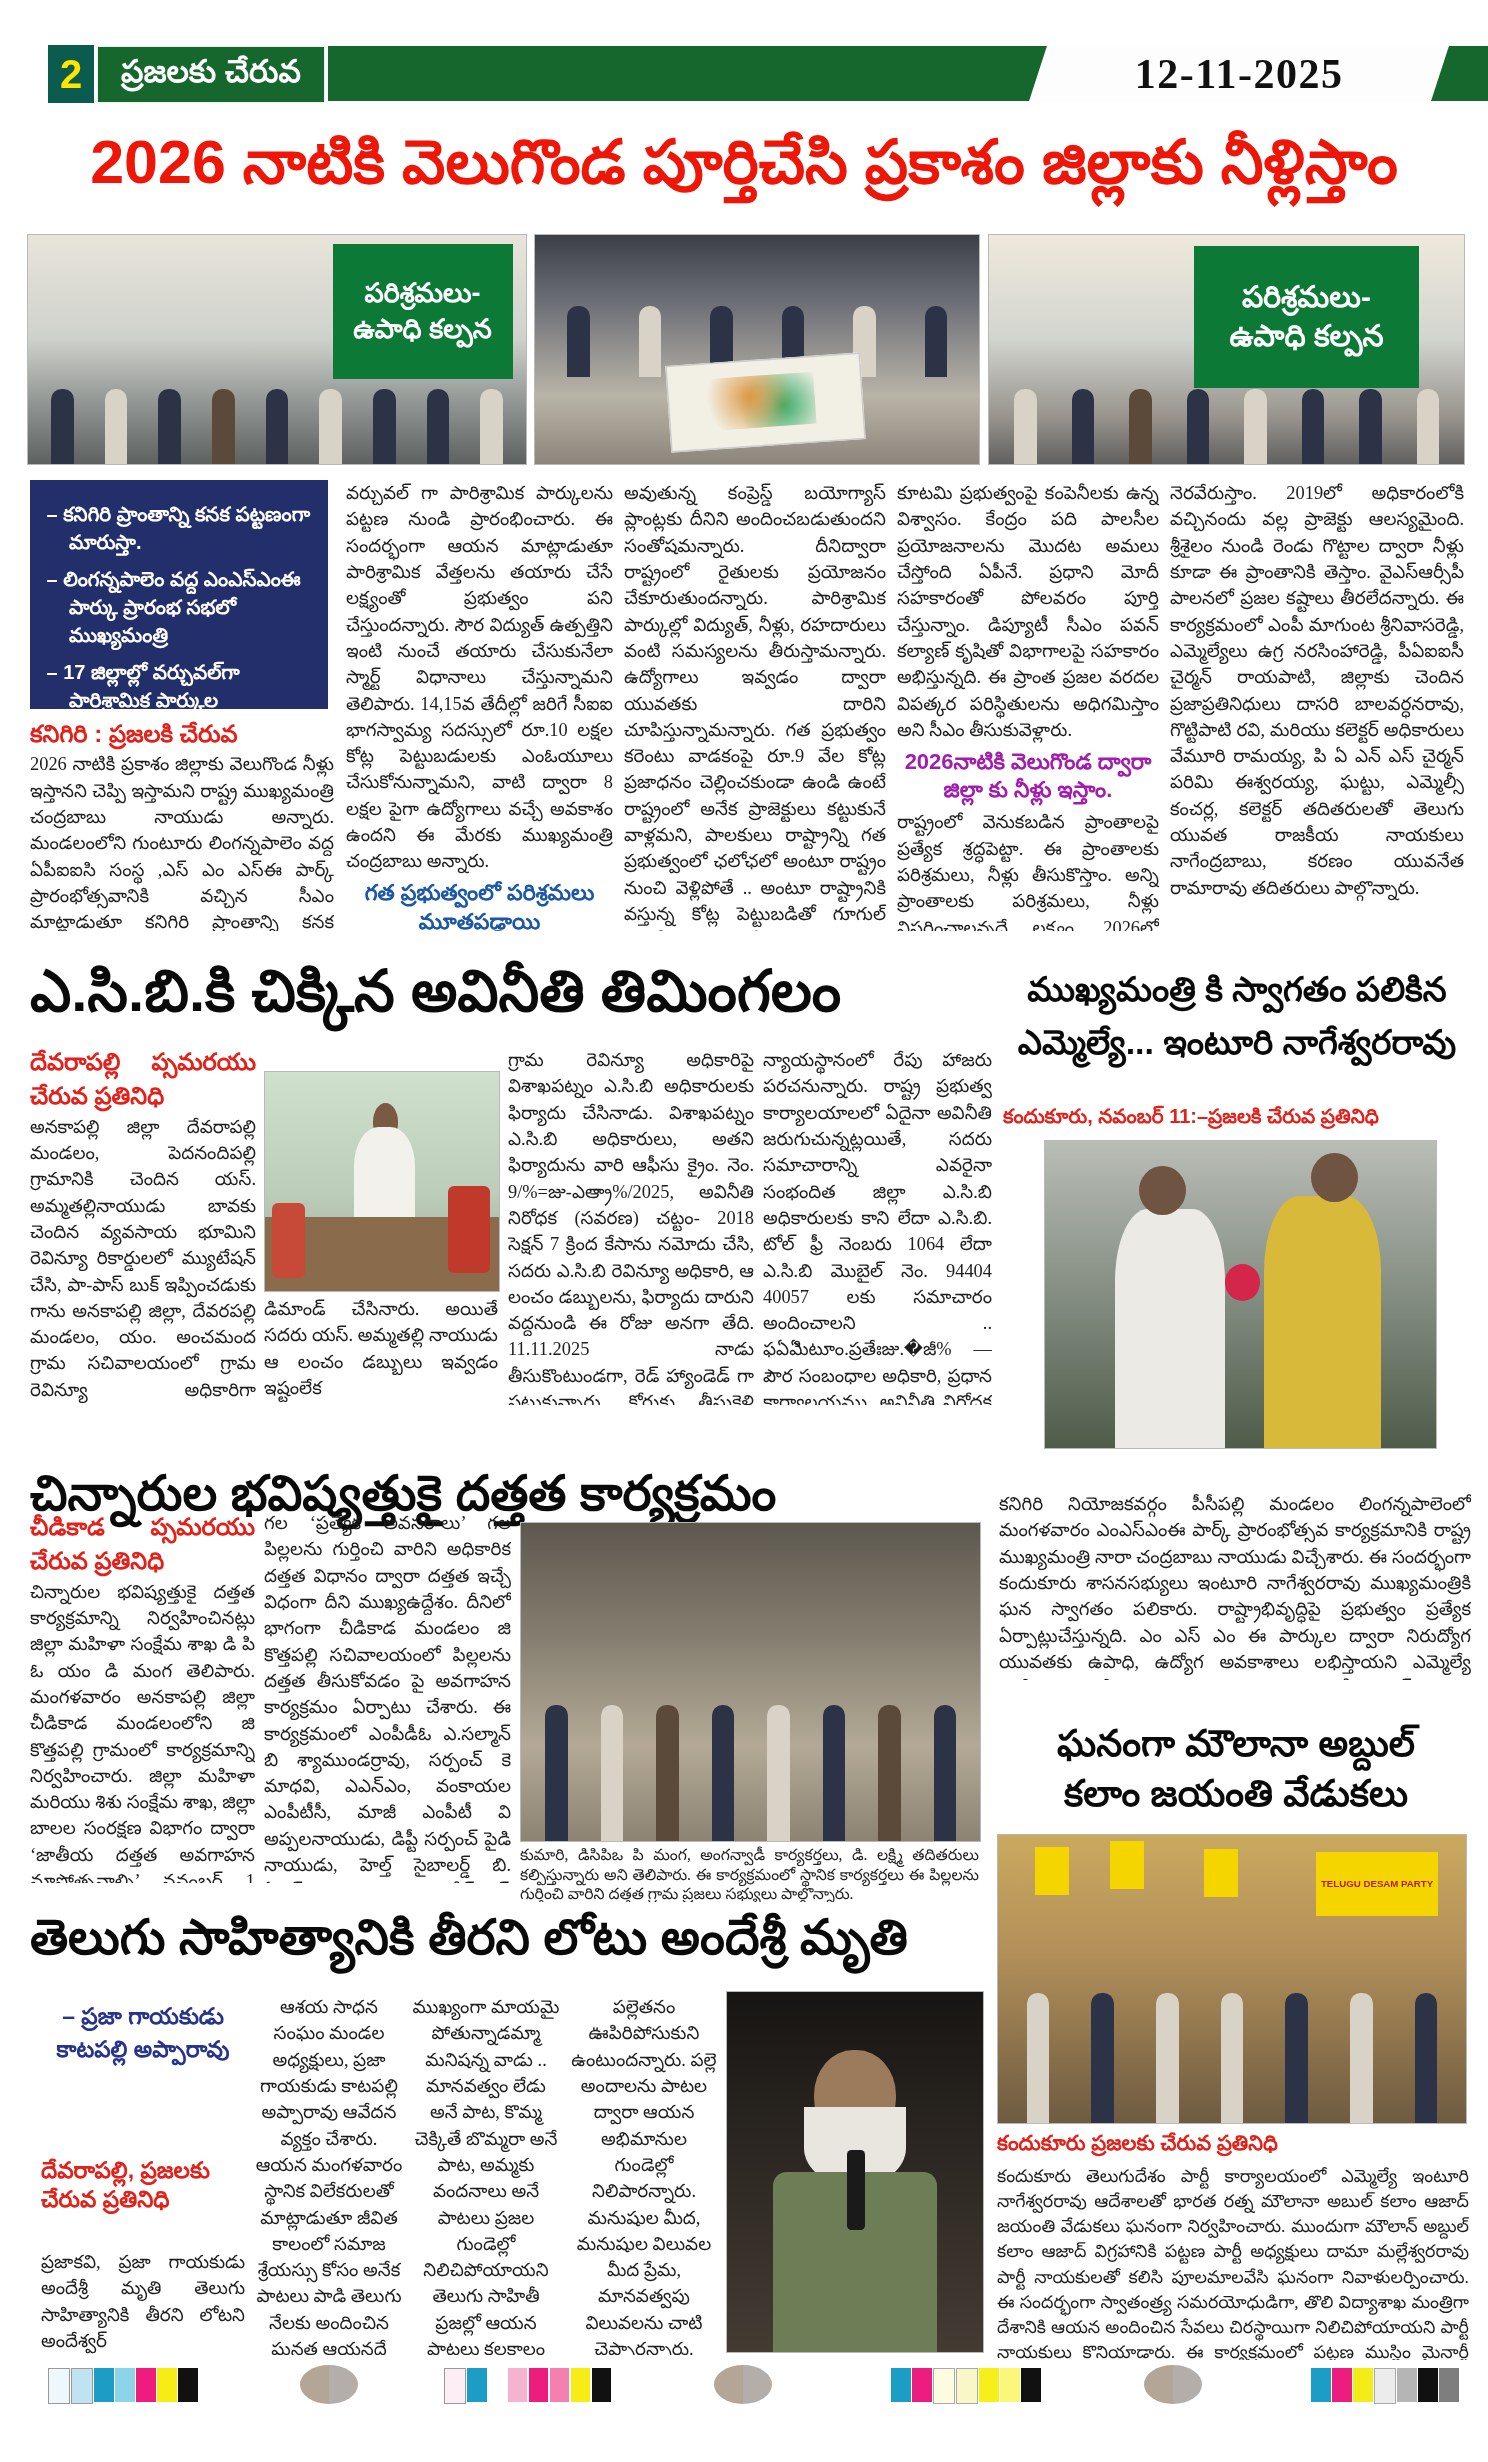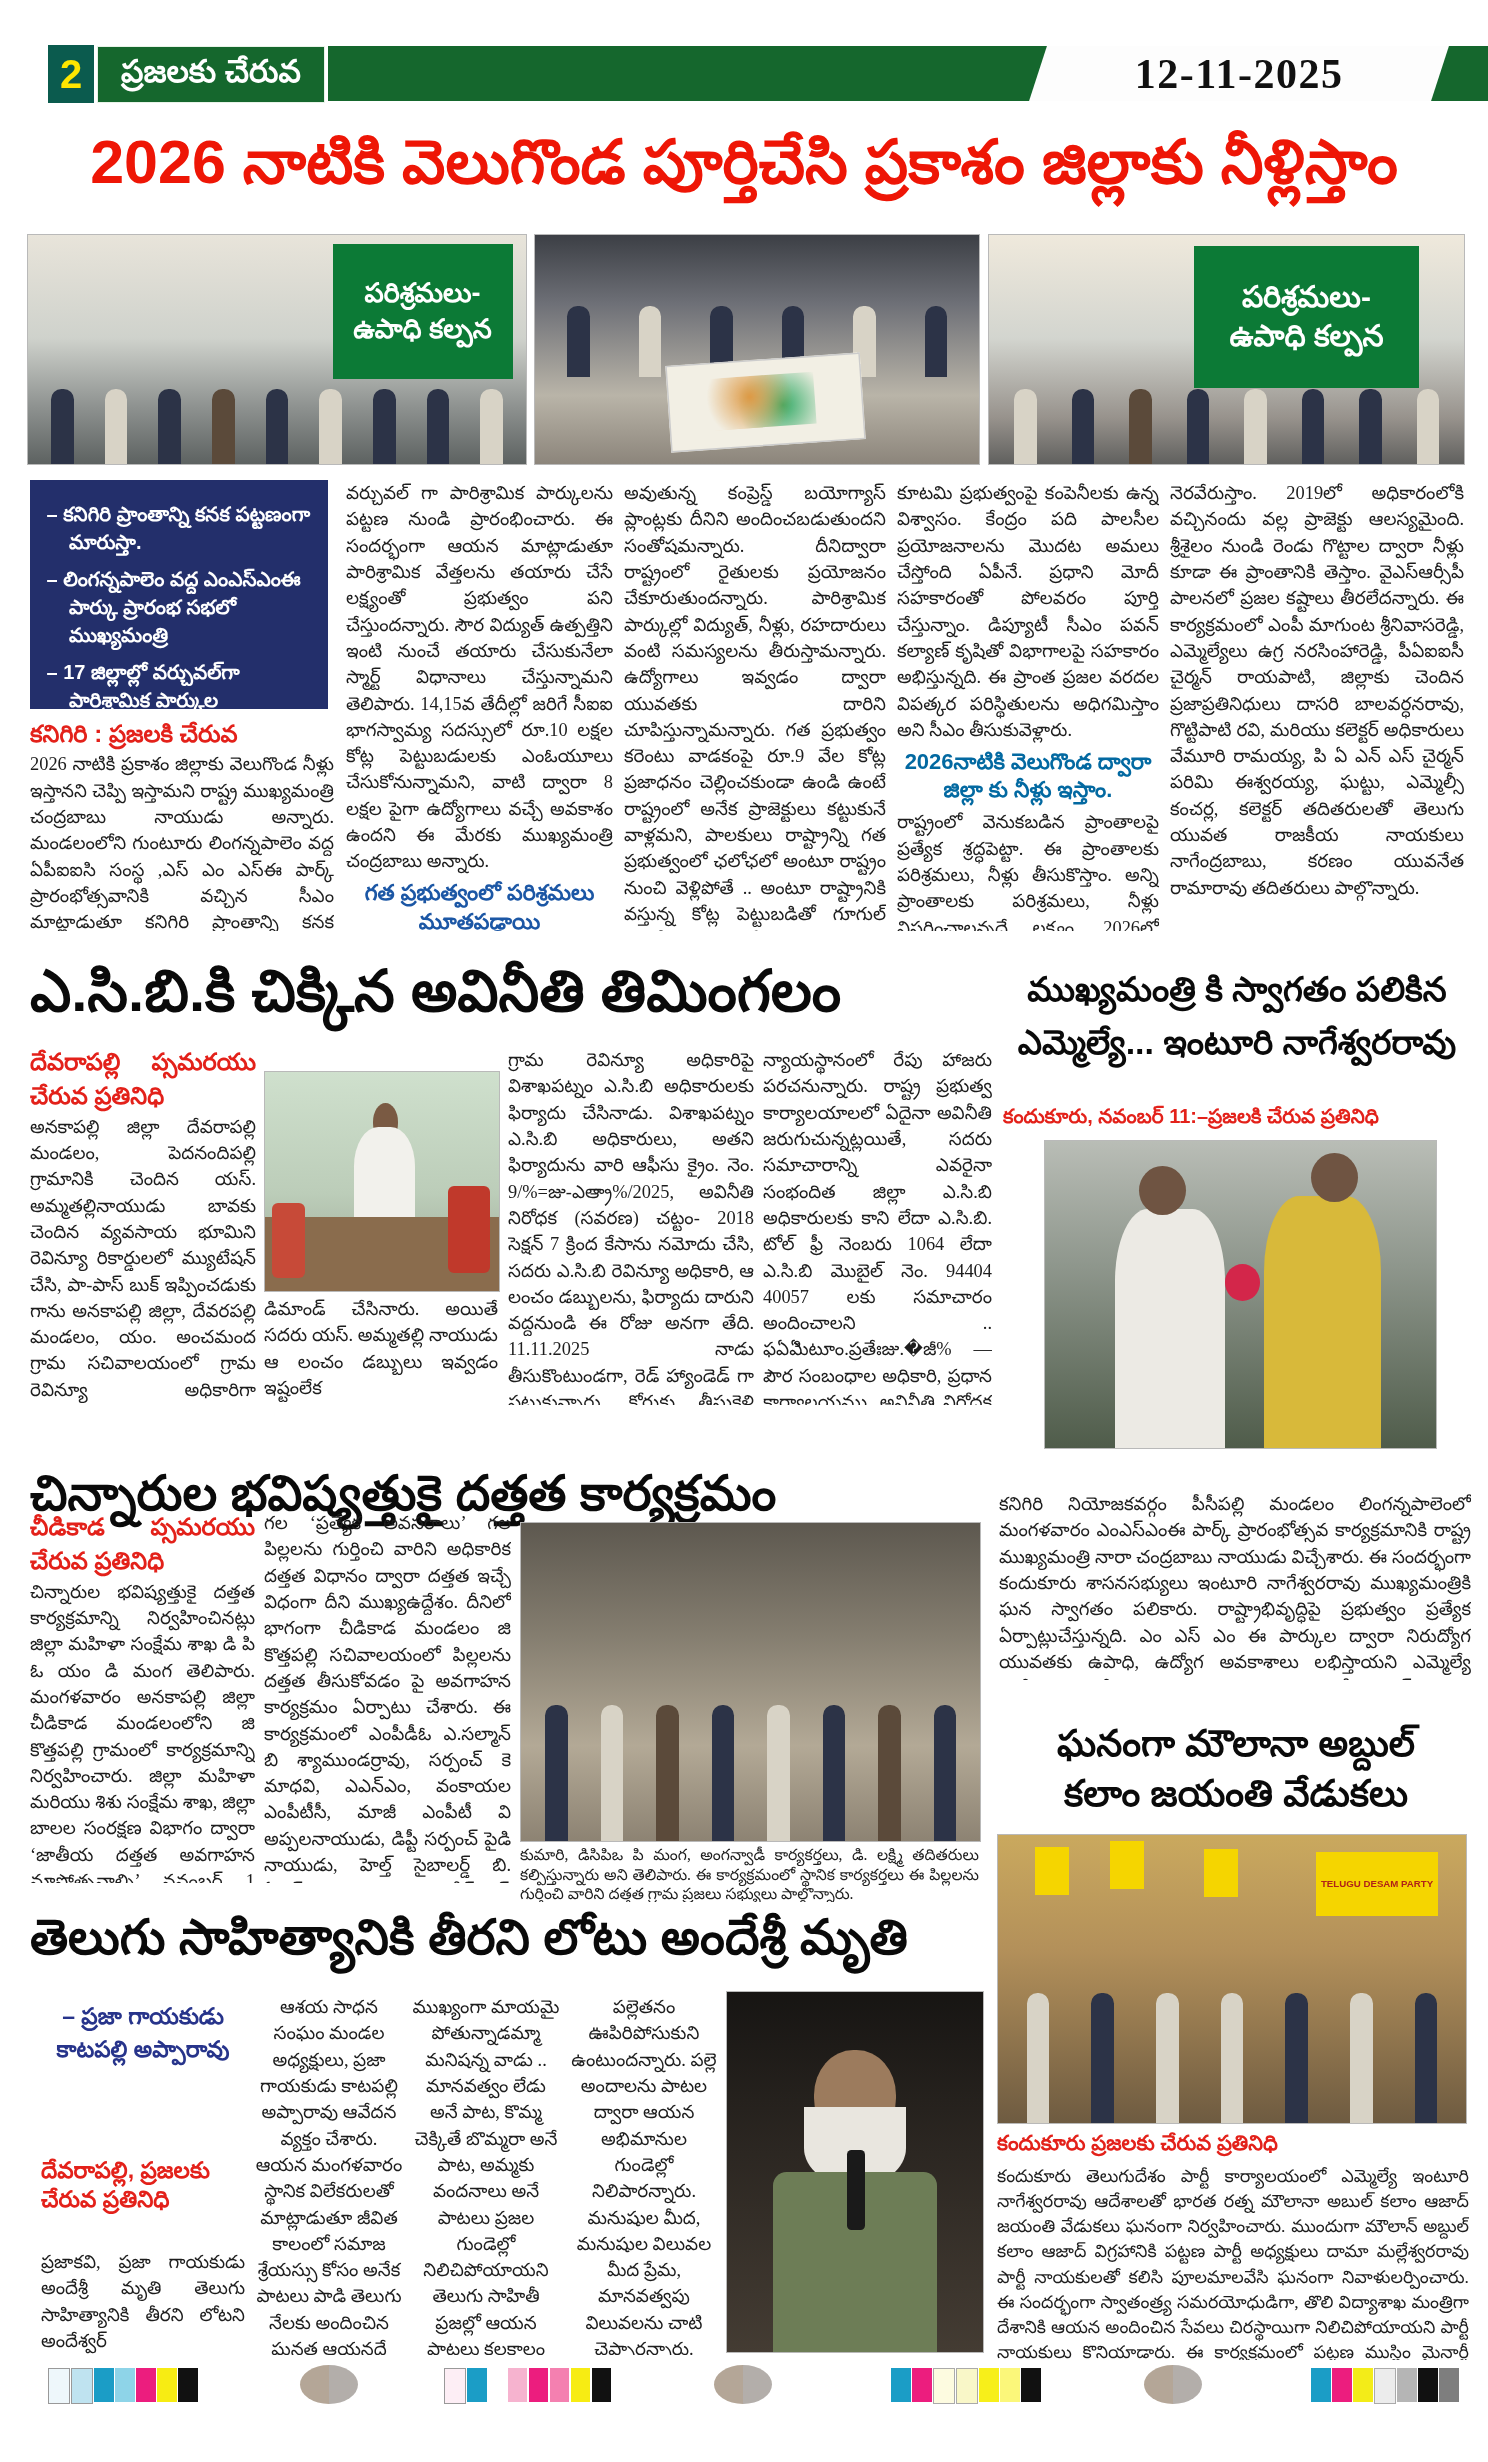--- a/index.html
+++ b/index.html
@@ -42,21 +42,21 @@
   .hi-box{left:30px;top:480px;width:298px;height:229px;background:#232f6b;color:#fff;padding:19.5px 16.5px;
     box-sizing:border-box;font-size:20px;line-height:1.4;font-weight:bold;}
   .hi-box ul{margin:0;padding:0;list-style:none;}
   .hi-box li{padding-left:22.5px;text-indent:-22.5px;margin-bottom:9px;}
   
   .bt{font-size:18.4px;line-height:1.43;text-align:justify;color:#1d1d1d;overflow:hidden;
       font-family:"Liberation Serif","DejaVu Serif",serif;}
   .lead-red{color:#e3211a;font-weight:bold;font-size:24px;font-family:"Liberation Sans",sans-serif;}
   .sub-blue{color:#1c57a5;font-weight:bold;font-size:22px;text-align:center;line-height:1.3;
     font-family:"Liberation Sans",sans-serif;margin:4.5px 0;}
-  .sub-maroon{color:#0369a1;font-weight:bold;font-size:22px;text-align:center;line-height:1.3;
+  .sub-maroon{color:#a21caf;font-weight:bold;font-size:22px;text-align:center;line-height:1.3;
     font-family:"Liberation Sans",sans-serif;margin:4.5px 0;}
   
   .l-col1{left:30px;top:717px;width:304px;height:214px;}
   .l-col2{left:346px;top:480px;width:267px;height:451px;}
   .l-col3{left:624px;top:480px;width:262px;height:451px;}
   .l-col4{left:897px;top:480px;width:262px;height:451px;}
   .l-col5{left:1170px;top:480px;width:294px;height:451px;}
   
   .acb-headline{left:30px;top:957px;width:964px;height:78px;font-size:58px;font-weight:bold;color:#0a0a0a;
     white-space:nowrap;}

